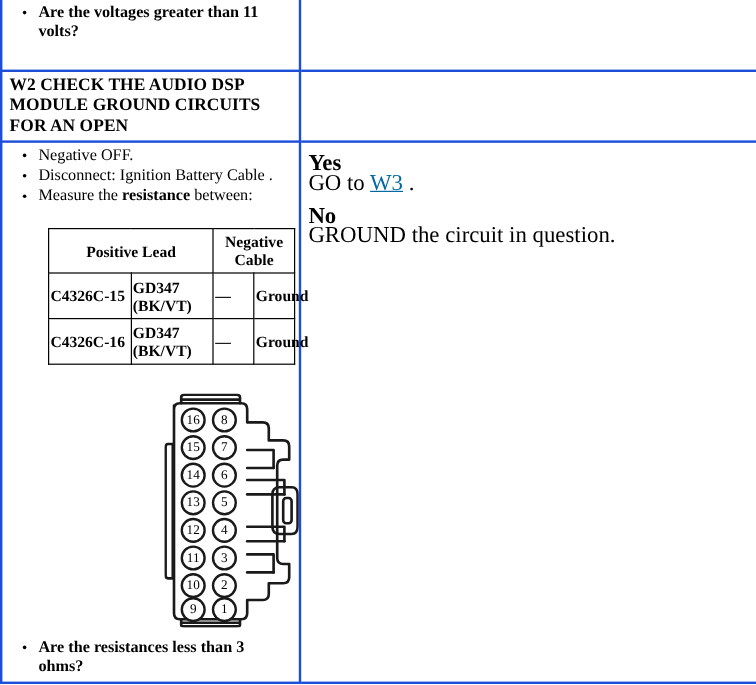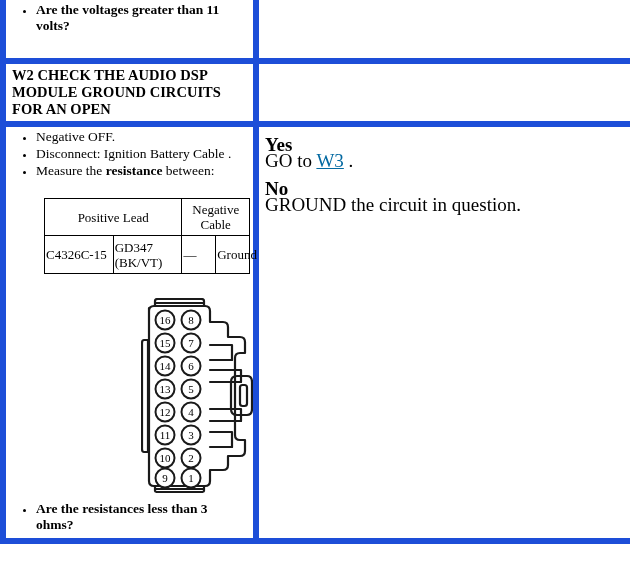--- a/index.html
+++ b/index.html
@@ -16,21 +16,21 @@
     -webkit-font-smoothing: antialiased;
   }
 
   
   .pinpoint-table {
     width: 628px;
     border-collapse: collapse;
     table-layout: fixed;
   }
   .pinpoint-table > tbody > tr > td {
-    border: 6px solid #1d4ed8;
+    border: 2px solid #1d4ed8;
     vertical-align: top;
     padding: 0;
   }
   .col-left  { width: 247px; }
   .col-right { width: 379px; }
 
   
   .row-top-left {
     height: 58px;
     border-top: 0 !important;
@@ -94,21 +94,21 @@
   table.meas {
     border-collapse: collapse;
     table-layout: fixed;
     font-size: 13px;
     width: 206px;
   }
   table.meas th,
   table.meas td {
     border: 1px solid #000000;
     vertical-align: middle;
-    font-weight: normal;
+    font-weight: bold;
     line-height: 15px;
     padding: 2px 1px;
   }
   .c-pin1     { width: 56px; }
   .c-circ1    { width: 77px; }
   .c-pin2     { width: 26px; }
   .c-circ2    { width: 47px; }
   .hdr-group  { height: 32px; }
   .hdr-sub    { height: 19px; }
   .meas-row td { height: 33px; }
@@ -170,20 +170,26 @@
               <tr>
                 <th class="c-pin1 hdr-group" colspan="2">Positive Lead</th>
                 <th class="c-pin2 hdr-group" colspan="2">Negative Cable</th>
               </tr>
               <tr class="meas-row">
                 <td>C4326C-15</td>
                 <td>GD347 (BK/VT)</td>
                 <td class="dash-cell">—</td>
                 <td>Ground</td>
               </tr>
+              <tr class="meas-row">
+                <td>C4326C-16</td>
+                <td>GD347 (BK/VT)</td>
+                <td class="dash-cell">—</td>
+                <td>Ground</td>
+              </tr>
             </tbody>
           </table>
         </div>
 
         <div class="connector-wrap">
           <svg width="112" height="195" viewBox="0 0 112 195">
             <g fill="none" stroke="#1a1a1a" stroke-width="2.2" stroke-linejoin="round" stroke-linecap="round">
 
               <path d="M8 10 L8 183 Q8 188 13 188 L64 188 Q69 188 69 183 L69 172
                        L82 172 Q87 172 87 167 L87 158

